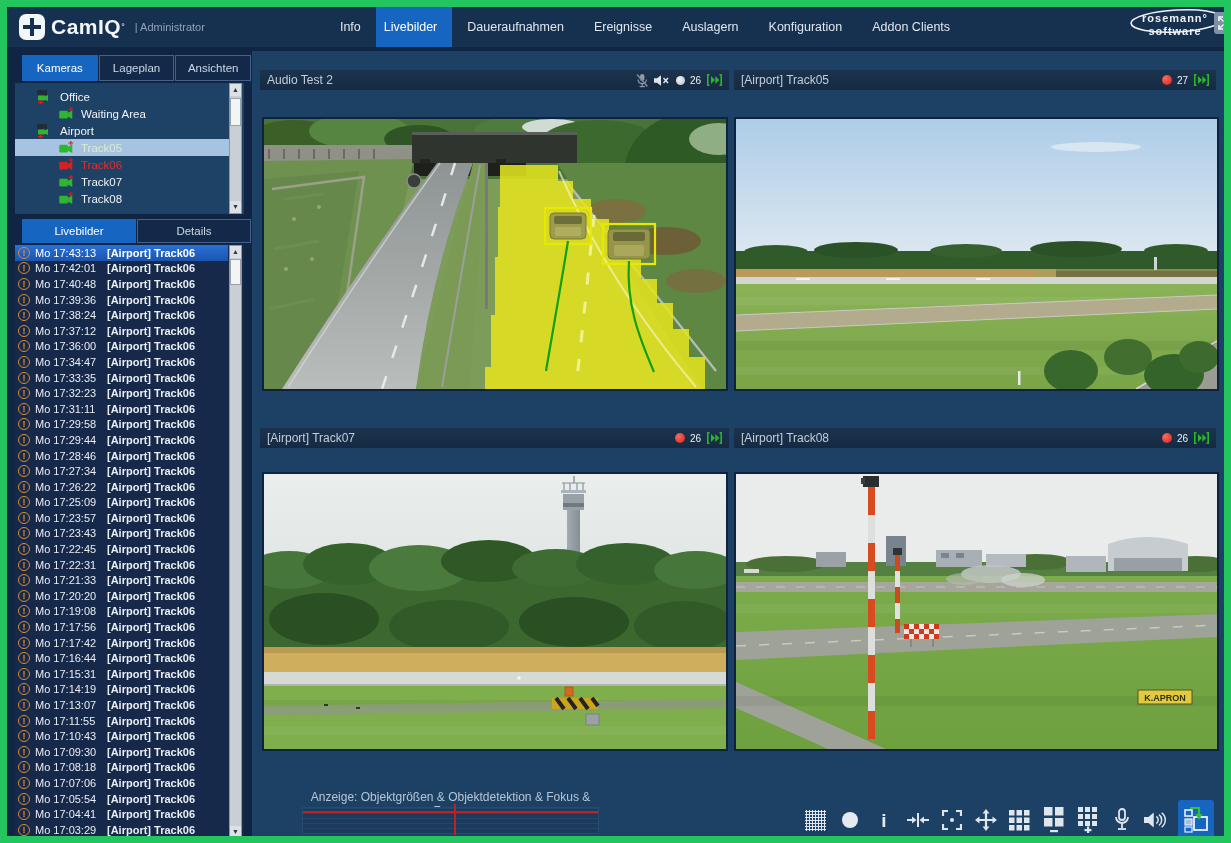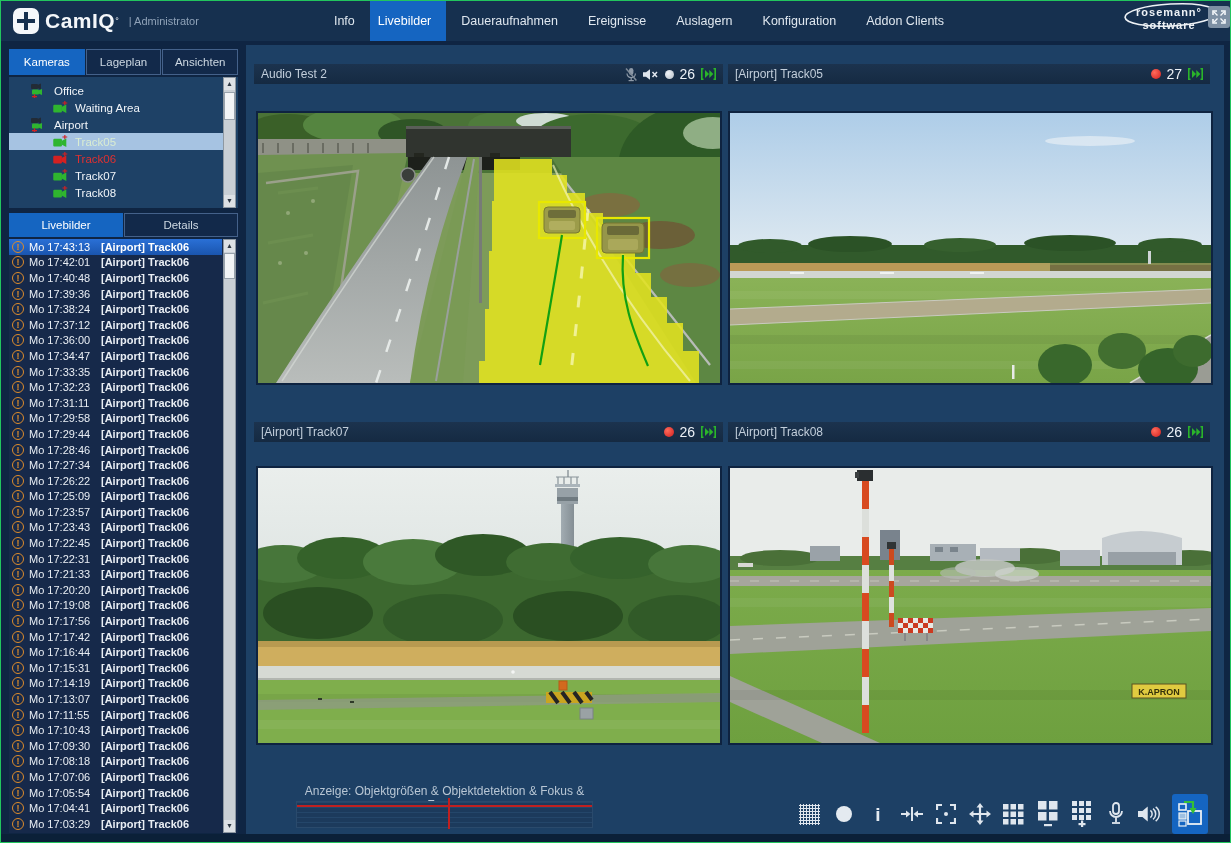--- a/index.html
+++ b/index.html
@@ -1,36 +1,36 @@
 <!DOCTYPE html>
 <html><head>
 <meta charset="utf-8">
 <style>
   html,body{margin:0;padding:0;background:#04101f;}
   *{box-sizing:border-box;font-family:"Liberation Sans",sans-serif;}
-  #app{position:relative;width:1231px;height:843px;background:#0f2543;overflow:hidden;border:1px solid #22c55e;}
+  #app{position:relative;width:1231px;height:843px;background:#0f2543;overflow:hidden;border:7px solid #22c55e;}
   
   #topbar{position:absolute;left:0;top:0;width:1231px;height:40px;background:#16304f;display:flex;align-items:center;}
   .logo-wrap{display:flex;align-items:center;margin-left:12px;}
   .logo-badge{width:26px;height:26px;background:#f4f7fa;border-radius:7px;position:relative;margin-right:6px;}
   .logo-badge:before{content:"";position:absolute;left:11px;top:4px;width:4px;height:18px;background:#16304f;}
   .logo-badge:after{content:"";position:absolute;left:4px;top:11px;width:18px;height:4px;background:#16304f;}
   .logo-text{color:#f4f7fa;font-size:21px;font-weight:bold;letter-spacing:.5px;}
   .logo-reg{color:#f4f7fa;font-size:9px;vertical-align:top;line-height:10px;}
   .user-label{color:#8fa2b8;font-size:11px;margin-left:10px;}
   #nav{display:flex;height:40px;margin-left:120px;}
   .nav-item{display:flex;align-items:center;padding:0 15px;color:#dfe7ef;font-size:12.5px;cursor:default;}
   .nav-item.active{background:#1565c1;color:#fff;padding-left:8px;}
   #brand{position:absolute;right:30px;top:5px;text-align:center;color:#eef2f6;
          font-family:"DejaVu Sans Mono",monospace;font-size:11px;font-weight:bold;line-height:13px;letter-spacing:1px;}
   #brand svg{position:absolute;left:-14px;top:-4px;}
   #fullscreen-btn{position:absolute;right:2px;top:5px;width:22px;height:22px;background:#7e90a4;border-radius:3px;
                   display:flex;align-items:center;justify-content:center;}
   
-  .tabs{position:absolute;left:8px;width:229px;display:flex;gap:1px;}
+  .tabs{position:absolute;left:15px;width:229px;display:flex;gap:1px;}
   .tab{flex:1;display:flex;align-items:center;justify-content:center;font-size:11.5px;color:#cdd8e2;
        background:#12294a;border:1px solid #44618a;}
   .tab.active{background:#1565c1;border-color:#1565c1;color:#fff;}
   #camera-tabs{top:48px;height:26px;}
   #alarm-tabs{top:212px;height:24px;}
   #tree{position:absolute;left:8px;top:76px;width:229px;height:131px;background:#1e4166;padding-top:5px;}
   .tree-row{position:relative;height:17px;display:flex;align-items:center;gap:7px;padding-left:22px;color:#f0f4f8;font-size:11.5px;width:214px;}
   .tree-row.lv1{padding-left:44px;}
   .tree-row.sel{background:#a6c3e2;color:#d9ecd2;}
   .tree-row svg{flex:0 0 auto;}
@@ -49,21 +49,21 @@
   .alarm-label{flex:1;font-weight:bold;}
   
   #main-bg{position:absolute;left:245px;top:44px;width:978px;height:789px;background:#1d4065;}
   .vheader{position:absolute;height:20px;background:linear-gradient(#23395355,#152a42),#18304c;
            display:flex;align-items:center;color:#c2cedb;font-size:12px;padding:0 7px;}
   .vheader .spacer{flex:1;}
   .vh-ico{display:flex;align-items:center;margin-left:6px;}
   .dot{width:10px;height:10px;border-radius:50%;}
   .dot.red{background:radial-gradient(circle at 35% 35%,#ff6a5a,#d01e1e);}
   .dot.gray{background:radial-gradient(circle at 35% 35%,#f0f4f8,#b6bec6);width:9px;height:9px;}
-  .vcount{color:#ecf1f6;font-size:14px;margin-left:5px;}
+  .vcount{color:#ecf1f6;font-size:10px;margin-left:5px;}
   .video{position:absolute;border:2px solid #0e2340;background:#000;}
   .video svg{display:block;}
   
   #anzeige{position:absolute;left:295px;top:783px;width:297px;text-align:center;color:#b8c6d4;font-size:12px;}
   #timeline{position:absolute;left:295px;top:800px;width:297px;height:27px;background:#1c3a5c;border:1px solid #2a4a6c;
             background-image:repeating-linear-gradient(#24466a 0 1px,transparent 1px 5px);}
   #timeline .hline{position:absolute;left:0;top:3px;width:100%;height:2px;background:#c02020;}
   #timeline .cursor{position:absolute;left:151px;top:-4px;width:1.5px;height:31px;background:#c02020;}
   #toolbar{position:absolute;left:797px;top:792px;height:42px;display:flex;align-items:center;gap:11px;}
   .tool{width:23px;height:28px;display:flex;align-items:center;justify-content:center;}

